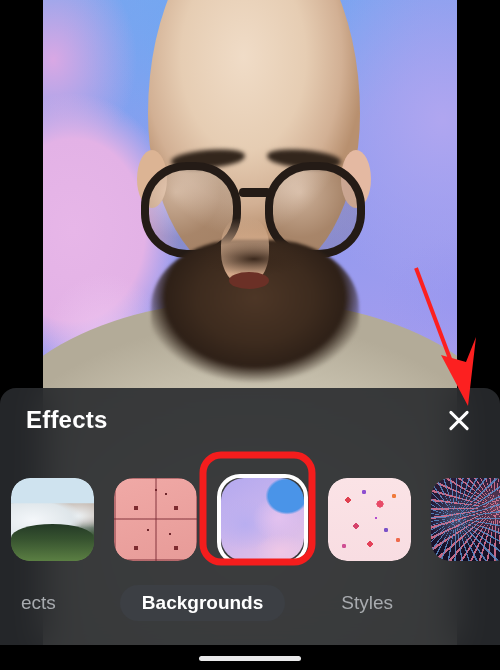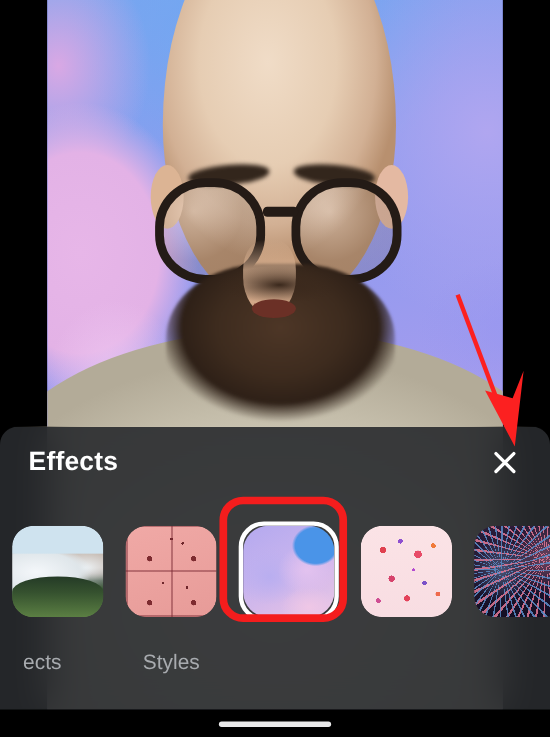--- a/index.html
+++ b/index.html
@@ -263,20 +263,21 @@
       <div class="thumb">
         <div class="art art-confetti"></div>
       </div>
       <div class="thumb">
         <div class="art art-fireworks"></div>
       </div>
     </div>
 
     <div class="tabs">
       <div class="tab" style="margin-left:-12px;">ects</div>
+      <div class="tab active" style="margin-left:46px;">Backgrounds</div>
       <div class="tab" style="margin-left:38px;">Styles</div>
 
     </div>
 
   </div>
 
   <svg class="arrow-overlay" viewBox="0 0 500 670">
     <g>
       <line x1="416" y1="268" x2="461" y2="388" stroke="#fc2020" stroke-width="4"></line>
       <polygon points="468,406 441,355 466,362 476,337" fill="#fc2020"></polygon>

